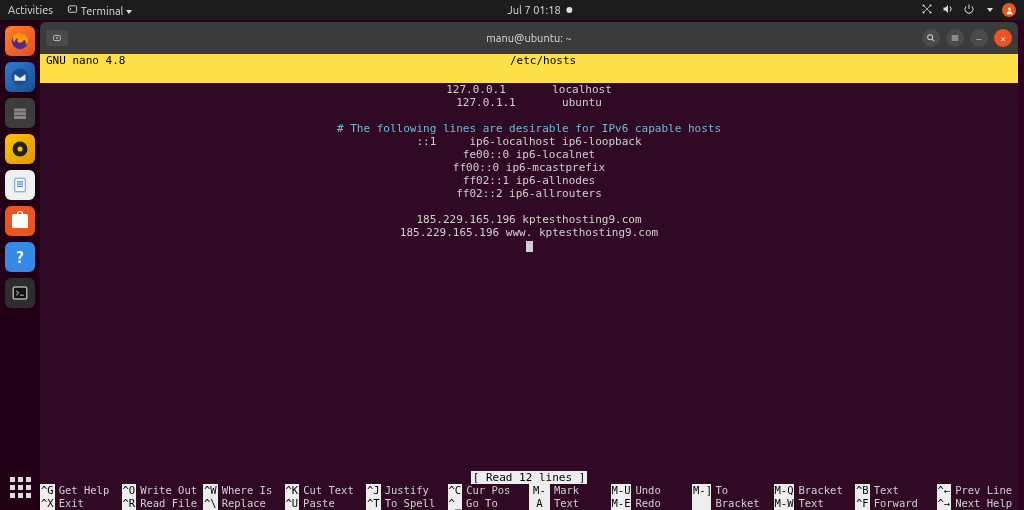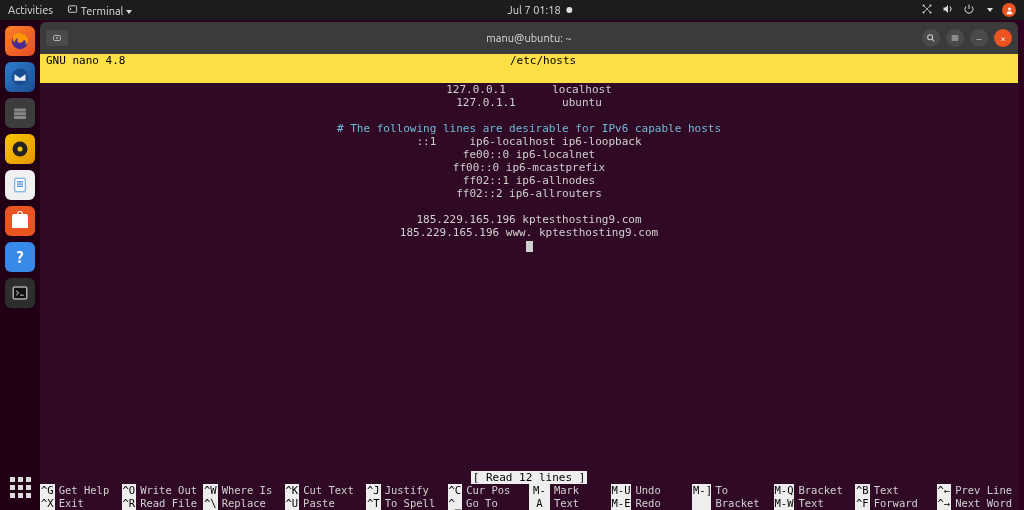--- a/index.html
+++ b/index.html
@@ -290,18 +290,18 @@
             <span>Forward</span>
           </div>
         </div>
         <div class="sc-col">
           <div class="sc-row">
             <span class="k">^←</span>
             <span>Prev Line</span>
           </div>
           <div class="sc-row">
             <span class="k">^→</span>
-            <span>Next Word</span>
+            <span>Next Help</span>
           </div>
         </div>
       </div>
   </div>
 </div>
 
 </body></html>

